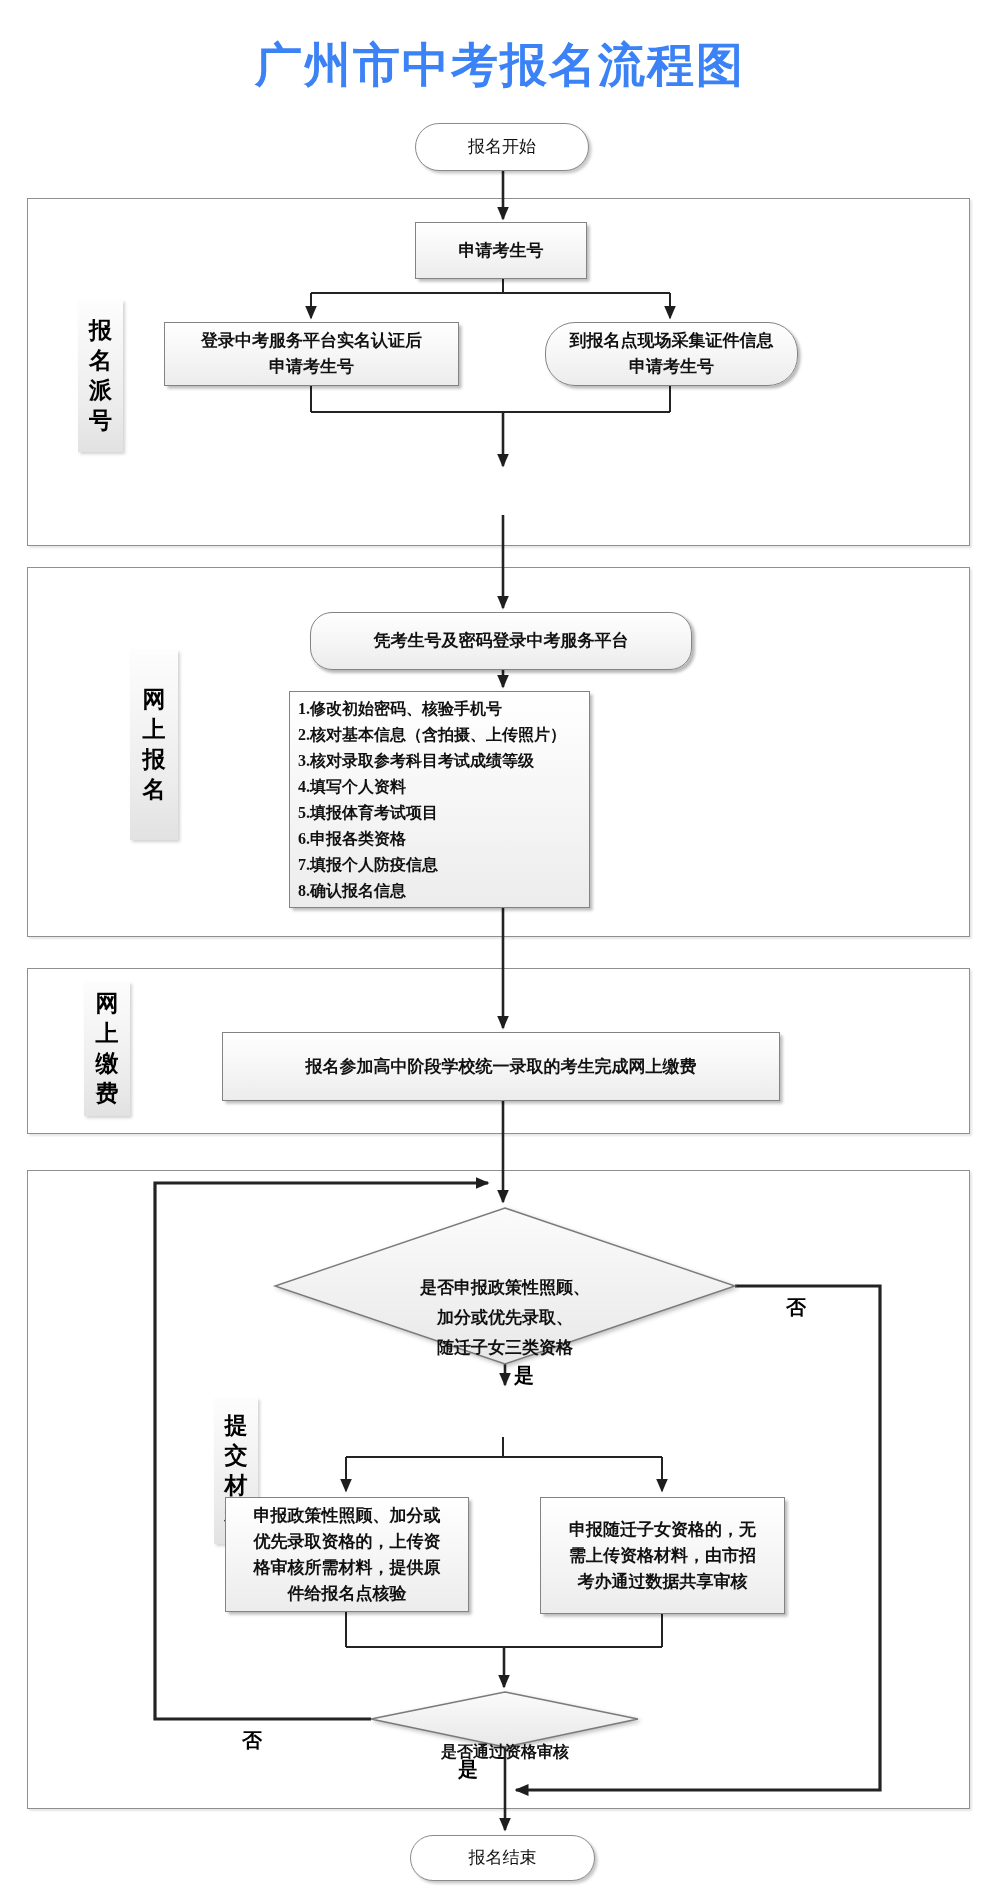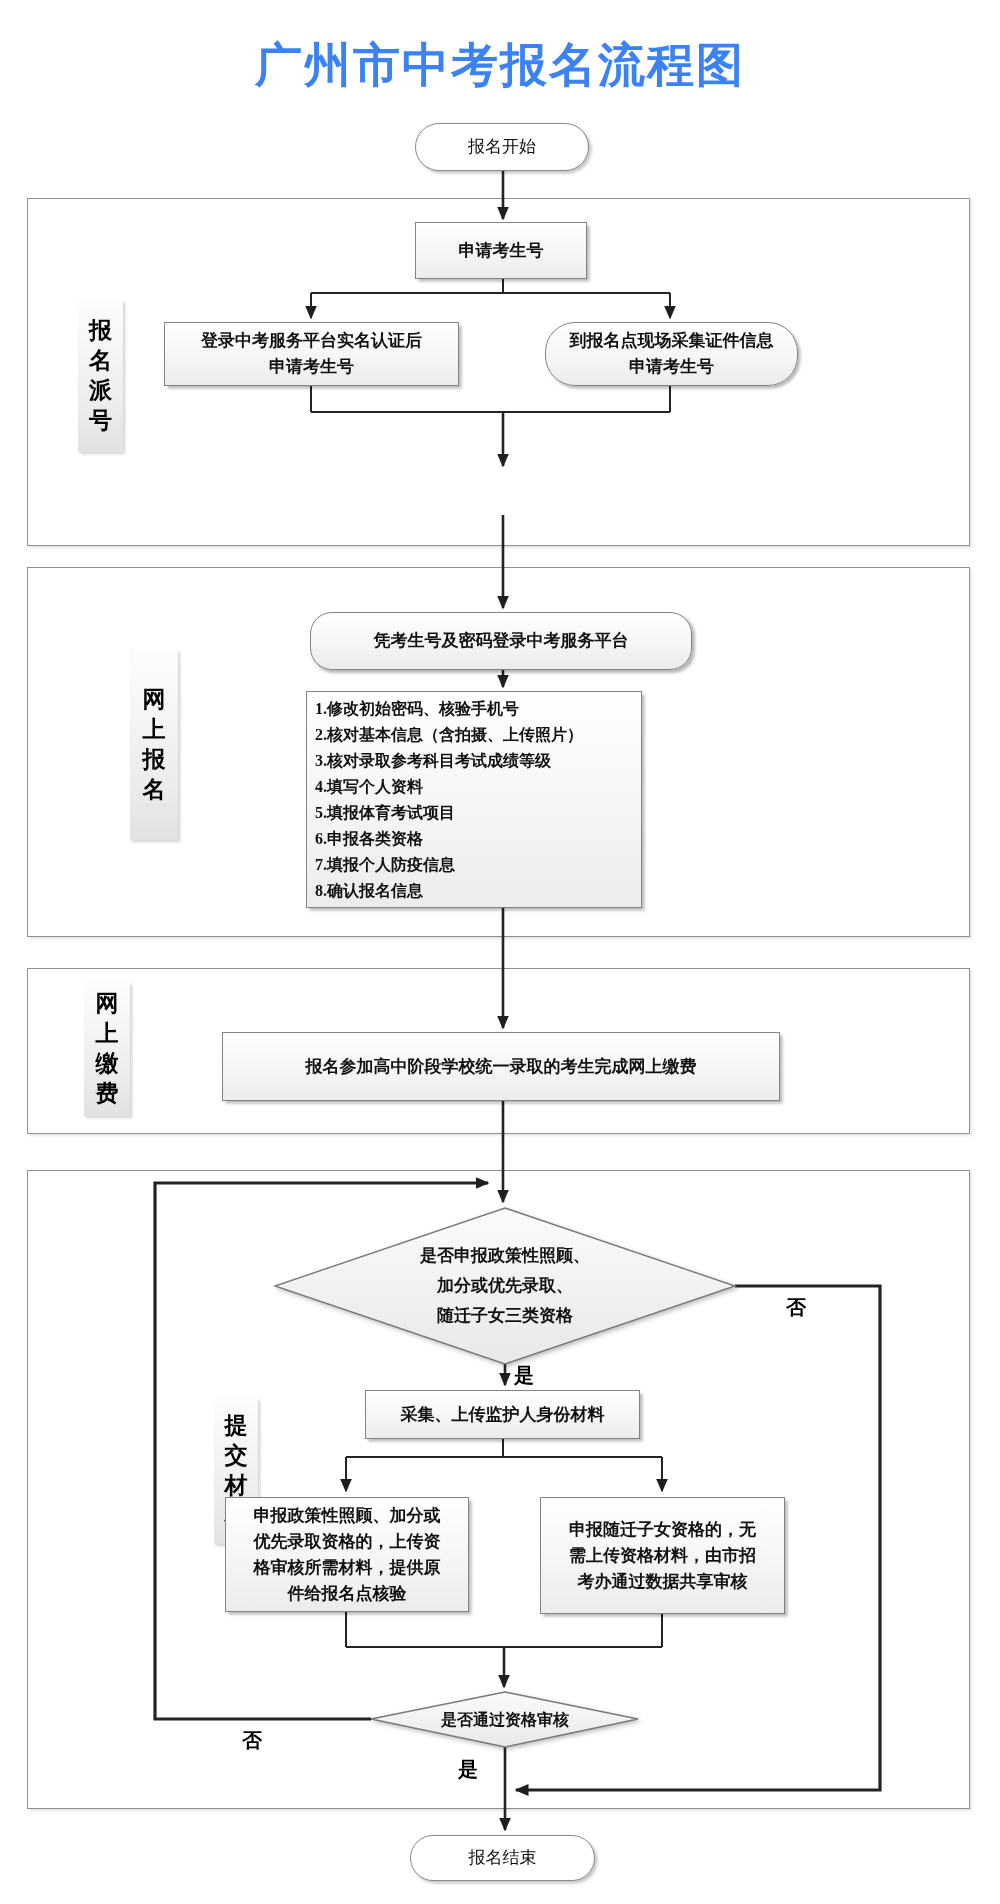--- a/index.html
+++ b/index.html
@@ -38,20 +38,21 @@
     box-shadow:2.5px 2.5px 3px rgba(0,0,0,0.22);font-weight:400;
   }
   .steps{
     justify-content:flex-start;align-items:flex-start;text-align:left;
     font-size:16px;font-weight:700;line-height:26px;padding:4px 8px;box-sizing:border-box;
   }
   .dtext{
     position:absolute;z-index:5;display:flex;align-items:center;justify-content:center;
     text-align:center;font-size:17px;font-weight:600;white-space:pre-line;line-height:30px;
     background:transparent;
+    margin-top:32px;
   }
   .branch{
     position:absolute;z-index:5;font-size:20px;font-weight:700;color:#000;
   }
 </style>
 </head>
 <body>
 
 <div class="canvas">
 
@@ -128,35 +129,34 @@
   <div class="node stadium" style="left:415px;top:123px;width:172px;height:46px;">报名开始</div>
   <div class="node stadium" style="left:410px;top:1835px;width:183px;height:44px;">报名结束</div>
 
   <div class="node" style="left:415px;top:222px;width:170px;height:55px;">申请考生号</div>
   <div class="node" style="left:164px;top:322px;width:293px;height:62px;">登录中考服务平台实名认证后
 申请考生号</div>
   <div class="node" style="left:545px;top:322px;width:251px;height:62px;border-radius:30px;">到报名点现场采集证件信息
 申请考生号</div>
 
   <div class="node" style="left:310px;top:612px;width:380px;height:56px;border-radius:22px;">凭考生号及密码登录中考服务平台</div>
-  <div class="node steps" style="left:306px;top:691px;width:336px;height:217px;">1.修改初始密码、核验手机号
+  <div class="node steps" style="left:289px;top:691px;width:301px;height:217px;">1.修改初始密码、核验手机号
 2.核对基本信息（含拍摄、上传照片）
 3.核对录取参考科目考试成绩等级
 4.填写个人资料
 5.填报体育考试项目
 6.申报各类资格
 7.填报个人防疫信息
 8.确认报名信息</div>
 
   <div class="node" style="left:222px;top:1032px;width:556px;height:67px;">报名参加高中阶段学校统一录取的考生完成网上缴费</div>
 
   <div class="dtext" style="left:355px;top:1240px;width:300px;height:92px;">是否申报政策性照顾、
 加分或优先录取、
 随迁子女三类资格</div>
-  <div class="node" style="left:365px;top:1390px;width:273px;height:47px;">采集、上传监护人身份材料</div>
   <div class="node" style="left:225px;top:1497px;width:242px;height:113px;">申报政策性照顾、加分或
 优先录取资格的，上传资
 格审核所需材料，提供原
 件给报名点核验</div>
   <div class="node" style="left:540px;top:1497px;width:243px;height:115px;">申报随迁子女资格的，无
 需上传资格材料，由市招
 考办通过数据共享审核</div>
   <div class="dtext" style="left:390px;top:1707px;width:230px;height:26px;font-size:16px;">是否通过资格审核</div>
 
   <div class="branch" style="left:514px;top:1362px;">是</div>

